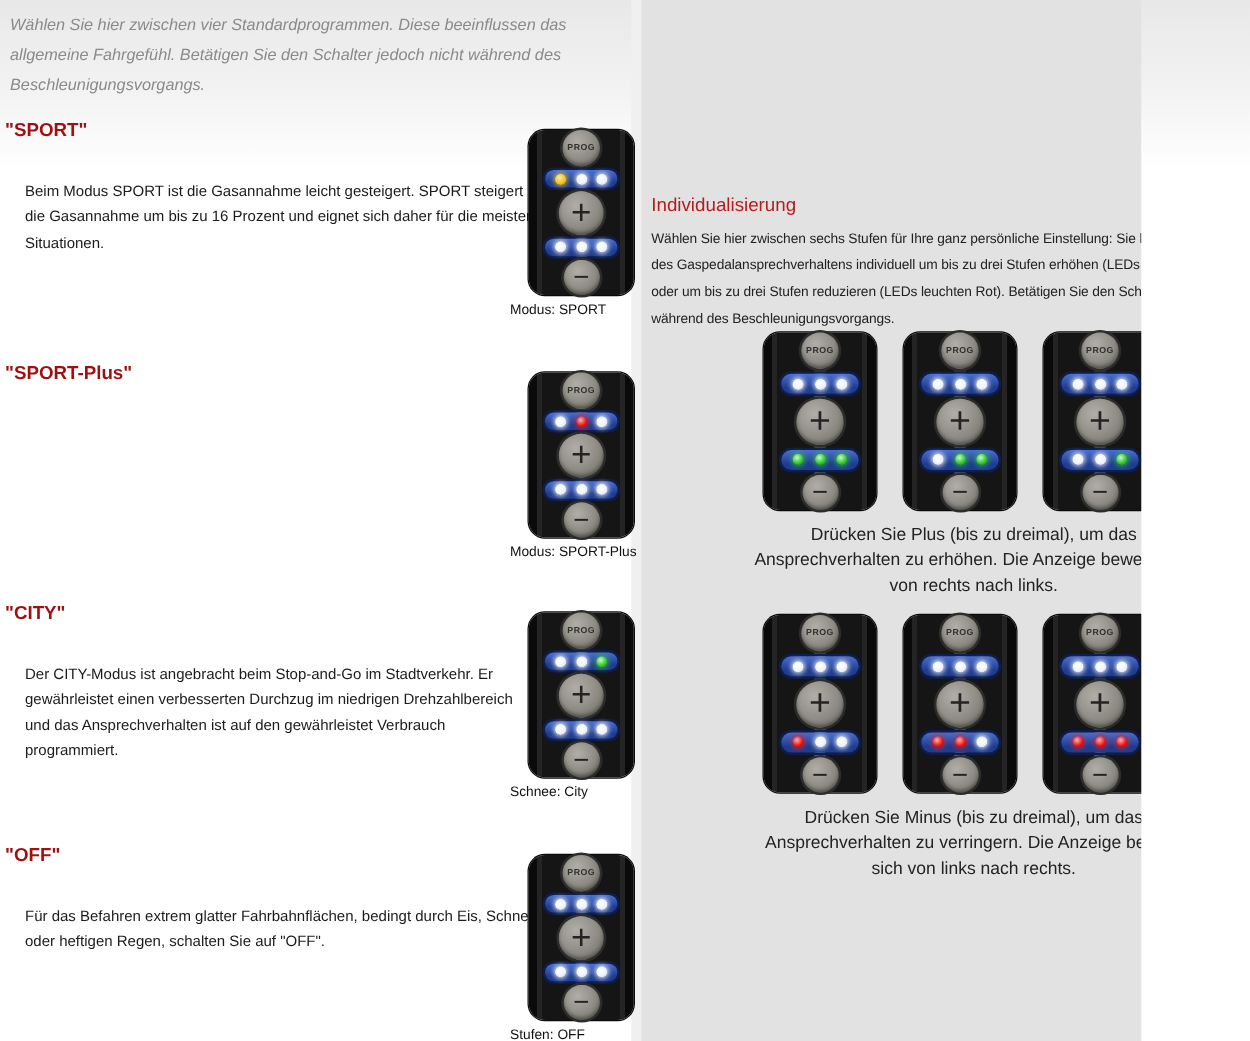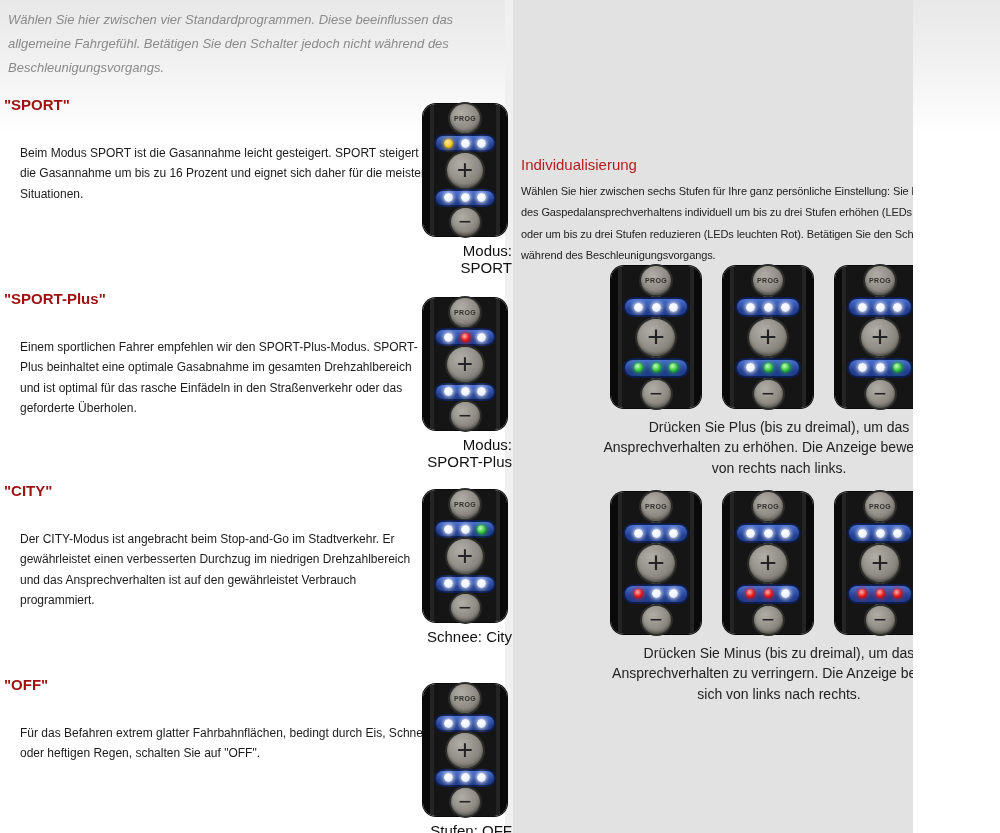--- a/index.html
+++ b/index.html
@@ -40,21 +40,21 @@
   .mode-title{
     position:absolute; left:4px; top:0; margin:0;
     font-size:15px; font-weight:bold; color:var(--heading-red);
   }
   .mode-desc{
     position:absolute; left:4px; top:31px; width:412px; margin:16px;
     font-size:12px; line-height:1.7; color:#1b1b1b;
   }
   .mode-caption{
     position:absolute; left:408px; top:146px; width:104px; margin:0;
-    text-align:right; font-size:15px; color:#111;
+    text-align:left; font-size:11px; color:#111;
   }
   
   .device{
     border-radius:13px;
     background:linear-gradient(90deg,
       #0a0a0a 0px, #0a0a0a 7px, #242424 7px, #242424 11px,
       #151515 11px, #151515 calc(100% - 11px),
       #242424 calc(100% - 11px), #242424 calc(100% - 7px),
       #0a0a0a calc(100% - 7px));
     display:flex; flex-direction:column; align-items:center; justify-content:center;
@@ -227,21 +227,20 @@
           <span class="led led-white"></span>
           <span class="led led-white"></span>
         </div>
         <div class="btn btn-minus">−</div>
       </div>
     <p class="mode-caption">Modus: SPORT</p>
   </section>
 
   <section class="mode-section" style="top:290px">
     <h2 class="mode-title">"SPORT-Plus"</h2>
-    <p class="mode-desc">Einem sportlichen Fahrer empfehlen wir den SPORT-Plus-Modus. SPORT-Plus beinhaltet eine optimale Gasabnahme im gesamten Drehzahlbereich und ist optimal für das rasche Einfädeln in den Straßenverkehr oder das geforderte Überholen.</p>
     <div class="device device-sm">
         <span class="spine"></span>
         <div class="btn btn-prog">PROG</div>
         <div class="ledbar">
           <span class="led led-white"></span>
           <span class="led led-red"></span>
           <span class="led led-white"></span>
         </div>
         <div class="btn btn-plus">+</div>
         <div class="ledbar">

